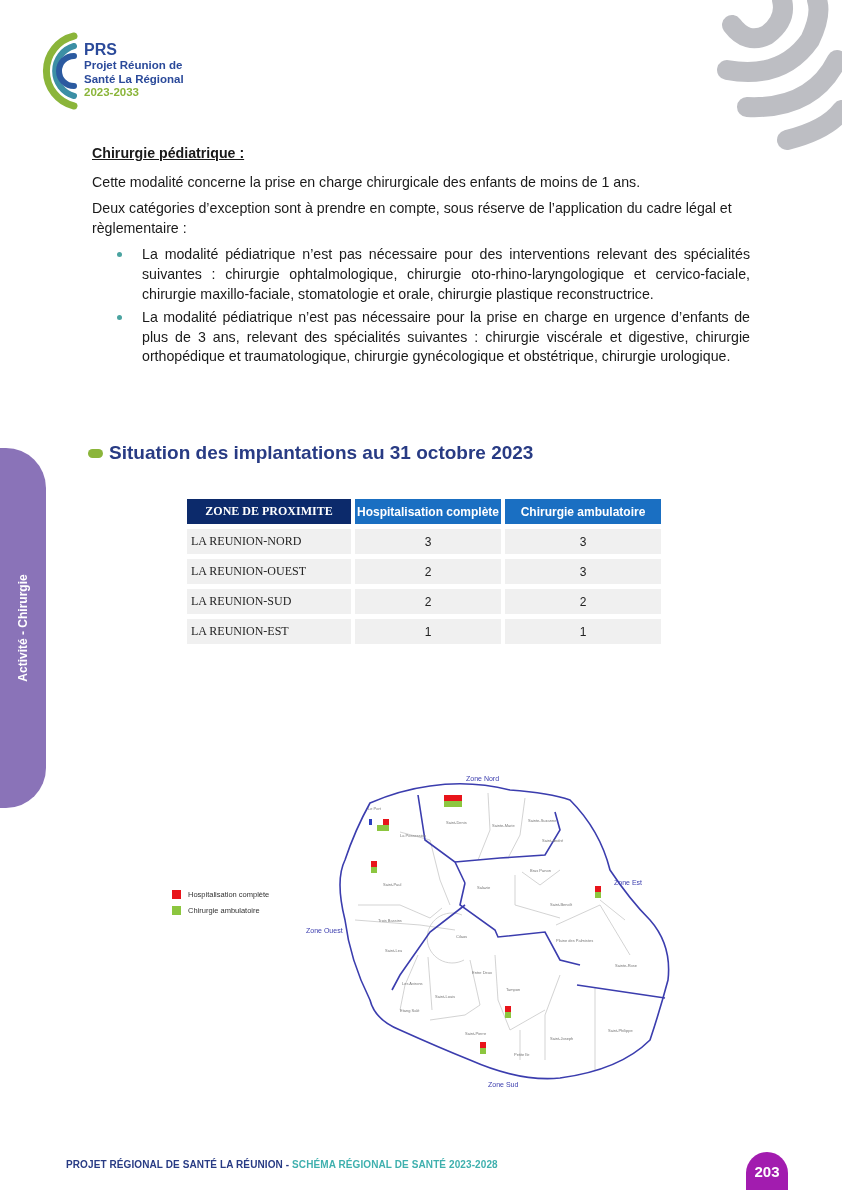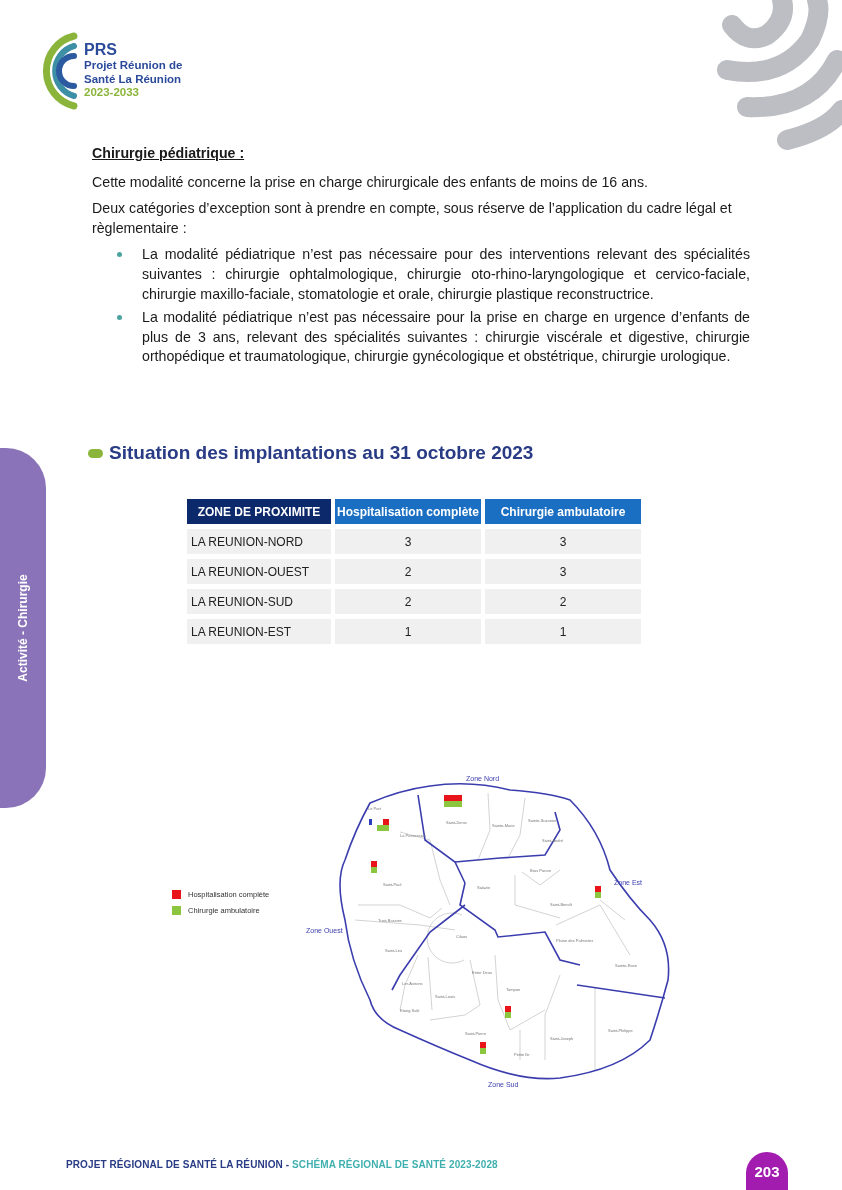--- a/index.html
+++ b/index.html
@@ -16,21 +16,21 @@
   .para { margin:0 0 7px 0; }
   .bullets { margin:4px 0 0 0; padding:0; list-style:none; }
   .bullets li { position:relative; padding-left:50px; text-align:justify; margin-bottom:4px; }
   .bullets li .dot { position:absolute; left:25px; top:7px; width:5px; height:5px; border-radius:50%; background:#4aa3a0; }
   .h2 { position:absolute; left:88px; top:442px; display:flex; align-items:center; }
   .h2 .pill { width:15px; height:9px; border-radius:5px; background:#8bb53a; margin-right:6px; }
   .h2 .txt { font-weight:bold; font-size:19px; color:#283b84; }
   .tbl { position:absolute; left:187px; top:495px; }
   .tbl .row { display:flex; }
   .cell { box-sizing:border-box; display:flex; align-items:center; font-size:12px; }
-  .c1 { width:144px; margin-right:4px; }
+  .c1 { width:164px; margin-right:4px;font-family:Liberation Serif, serif; }
   .c2 { width:146px; margin-right:4px; justify-content:center; }
   .c3 { width:156px; justify-content:center; }
   .hdr-top { height:26px; background:#1a6fc2; color:#fff; font-weight:bold; width:306px; justify-content:center; margin-left:160px; }
   .hdr { height:25px; margin-top:4px; font-weight:bold; color:#fff; }
   .hdr .c1 { background:#0c2a6b; justify-content:center; }
   .hdr .c2, .hdr .c3 { background:#1a6fc2; }
   .drow { height:25px; margin-top:5px; }
   .drow .cell { background:#f0f0f0; height:25px; color:#222; }
   .drow .c1 { padding-left:4px;text-align:right; }
   .sidebar { position:absolute; left:0; top:448px; width:46px; height:360px; background:#8a73b8; border-radius:0 40px 40px 0; }
@@ -49,35 +49,35 @@
 
 <div class="logo">
   <svg width="60" height="80" viewBox="0 0 60 80">
     <path d="M50 6 A36 36 0 0 0 50 76" fill="none" stroke="#8bb53a" stroke-width="7" stroke-linecap="round"></path>
     <path d="M50 16 A26 26 0 0 0 50 66" fill="none" stroke="#3c8fa5" stroke-width="6" stroke-linecap="round"></path>
     <path d="M50 26 A15 15 0 0 0 50 56" fill="none" stroke="#2b5aa0" stroke-width="6" stroke-linecap="round"></path>
   </svg>
   <div class="logo-text">
     <div class="logo-prs">PRS</div>
     <div class="logo-line">Projet Réunion de</div>
-    <div class="logo-line">Santé La Réunion</div>
+    <div class="logo-line">Santé La Régional</div>
     <div class="logo-years">2023-2033</div>
   </div>
 </div>
 
 <svg class="deco" width="150" height="160" viewBox="0 0 150 160">
   <path d="M40 25 Q 55 45 75 35 Q 95 20 90 0" fill="none" stroke="#bdbec3" stroke-width="20" stroke-linecap="round"></path>
   <path d="M35 70 Q 90 80 118 40 Q 130 15 125 0" fill="none" stroke="#bdbec3" stroke-width="20" stroke-linecap="round"></path>
   <path d="M55 107 Q 120 110 145 60" fill="none" stroke="#bdbec3" stroke-width="20" stroke-linecap="round"></path>
   <path d="M95 140 Q 135 130 150 110" fill="none" stroke="#bdbec3" stroke-width="20" stroke-linecap="round"></path>
 </svg>
 
 <div class="content">
   <p class="sec-title">Chirurgie pédiatrique :</p>
-  <p class="para">Cette modalité concerne la prise en charge chirurgicale des enfants de moins de 16 ans.</p>
+  <p class="para">Cette modalité concerne la prise en charge chirurgicale des enfants de moins de 1 ans.</p>
   <p class="para">Deux catégories d’exception sont à prendre en compte, sous réserve de l’application du cadre légal et règlementaire :</p>
   <ul class="bullets">
     <li><span class="dot"></span><span>La modalité pédiatrique n’est pas nécessaire pour des interventions relevant des spécialités suivantes : chirurgie ophtalmologique, chirurgie oto-rhino-laryngologique et cervico-faciale, chirurgie maxillo-faciale, stomatologie et orale, chirurgie plastique reconstructrice.</span></li>
     <li><span class="dot"></span><span>La modalité pédiatrique n’est pas nécessaire pour la prise en charge en urgence d’enfants de plus de 3 ans, relevant des spécialités suivantes : chirurgie viscérale et digestive, chirurgie orthopédique et traumatologique, chirurgie gynécologique et obstétrique, chirurgie urologique.</span></li>
   </ul>
 </div>
 
 <div class="h2">
   <span class="pill"></span>
   <span class="txt">Situation des implantations au 31 octobre 2023</span>

